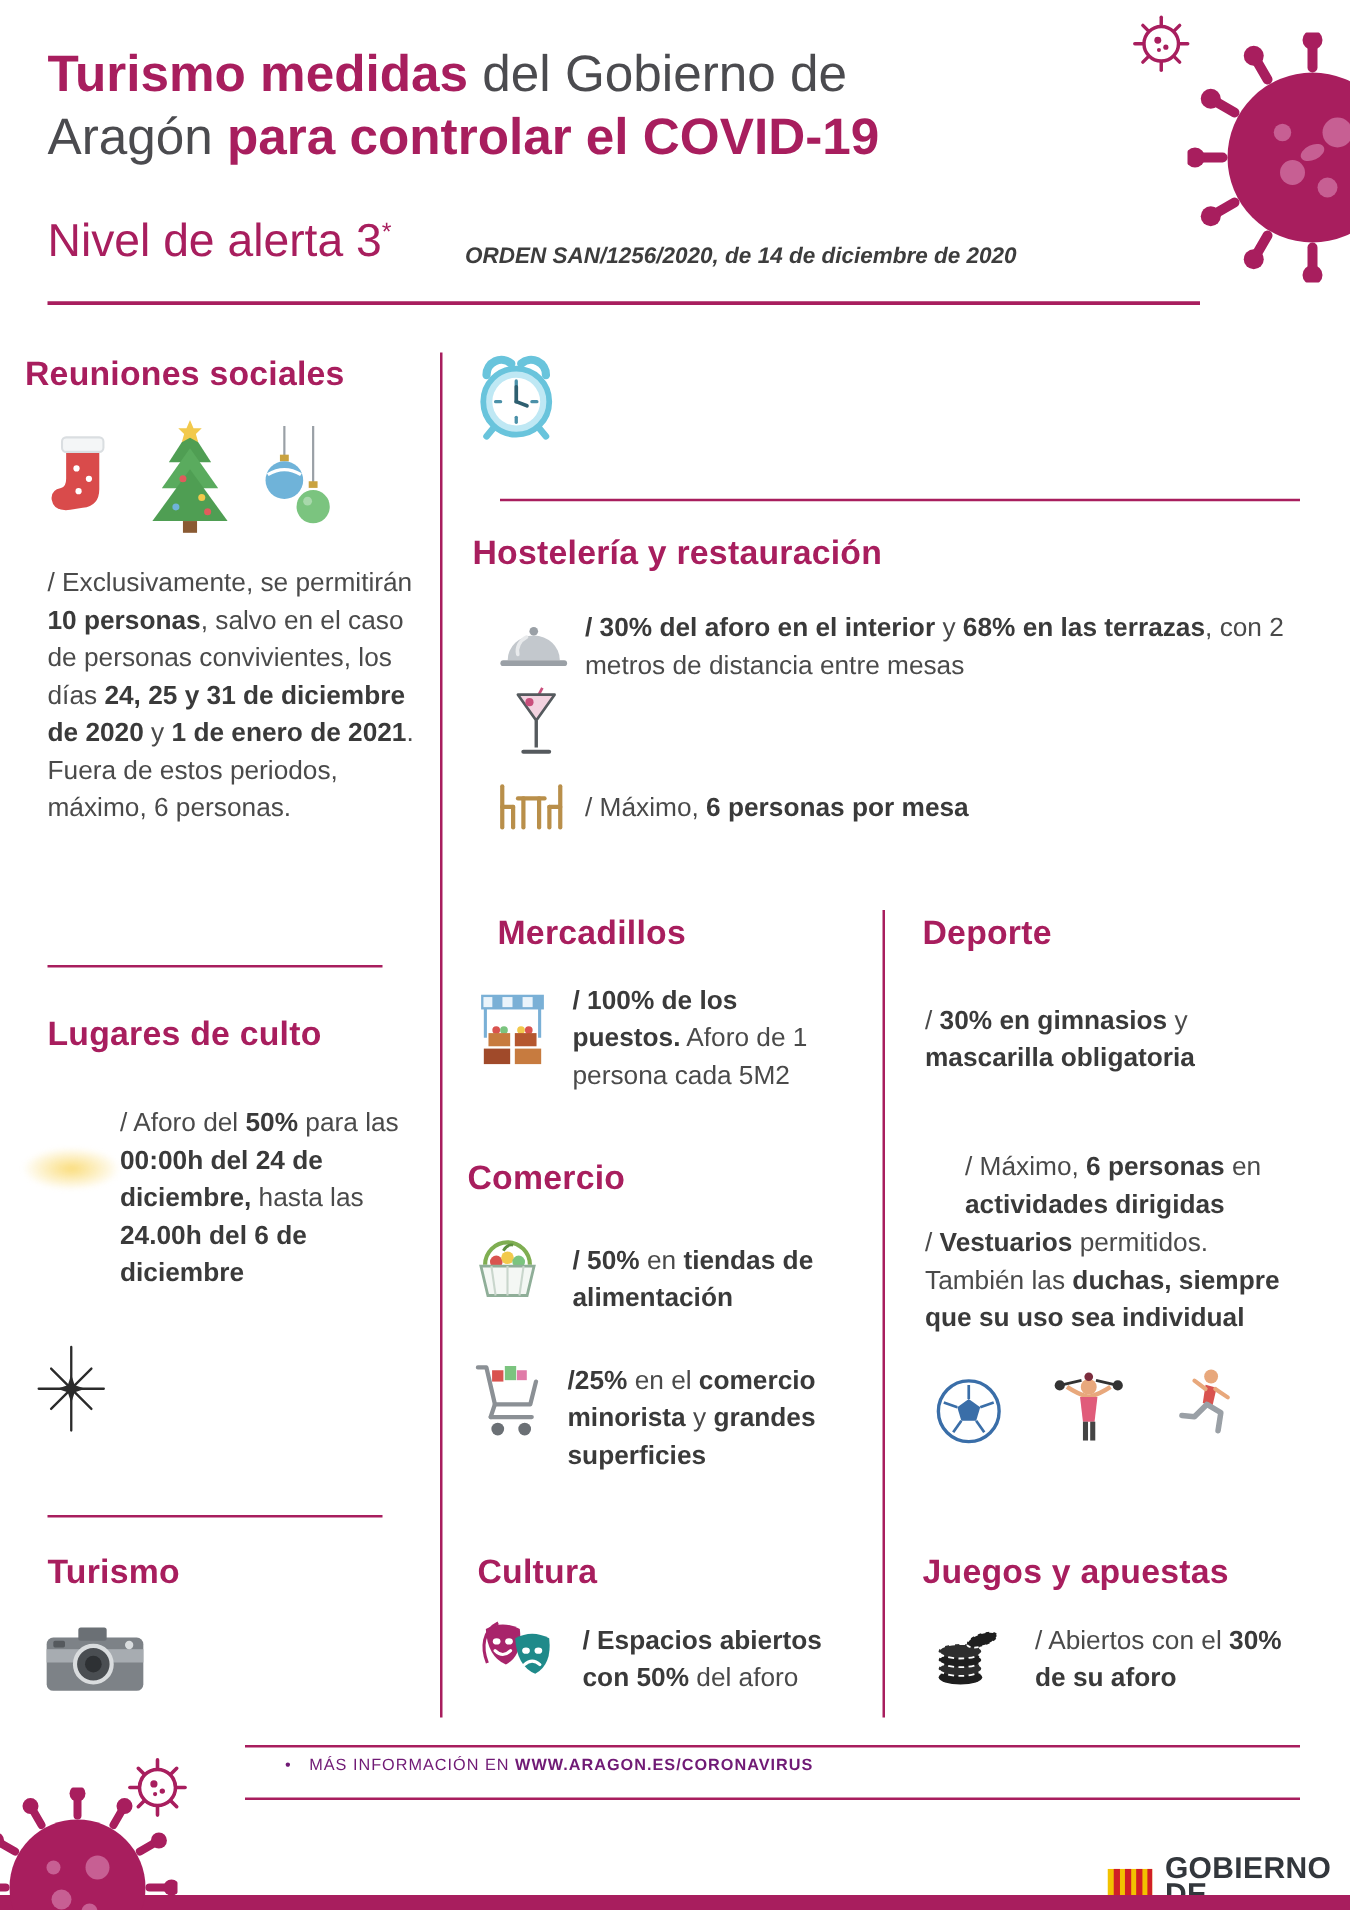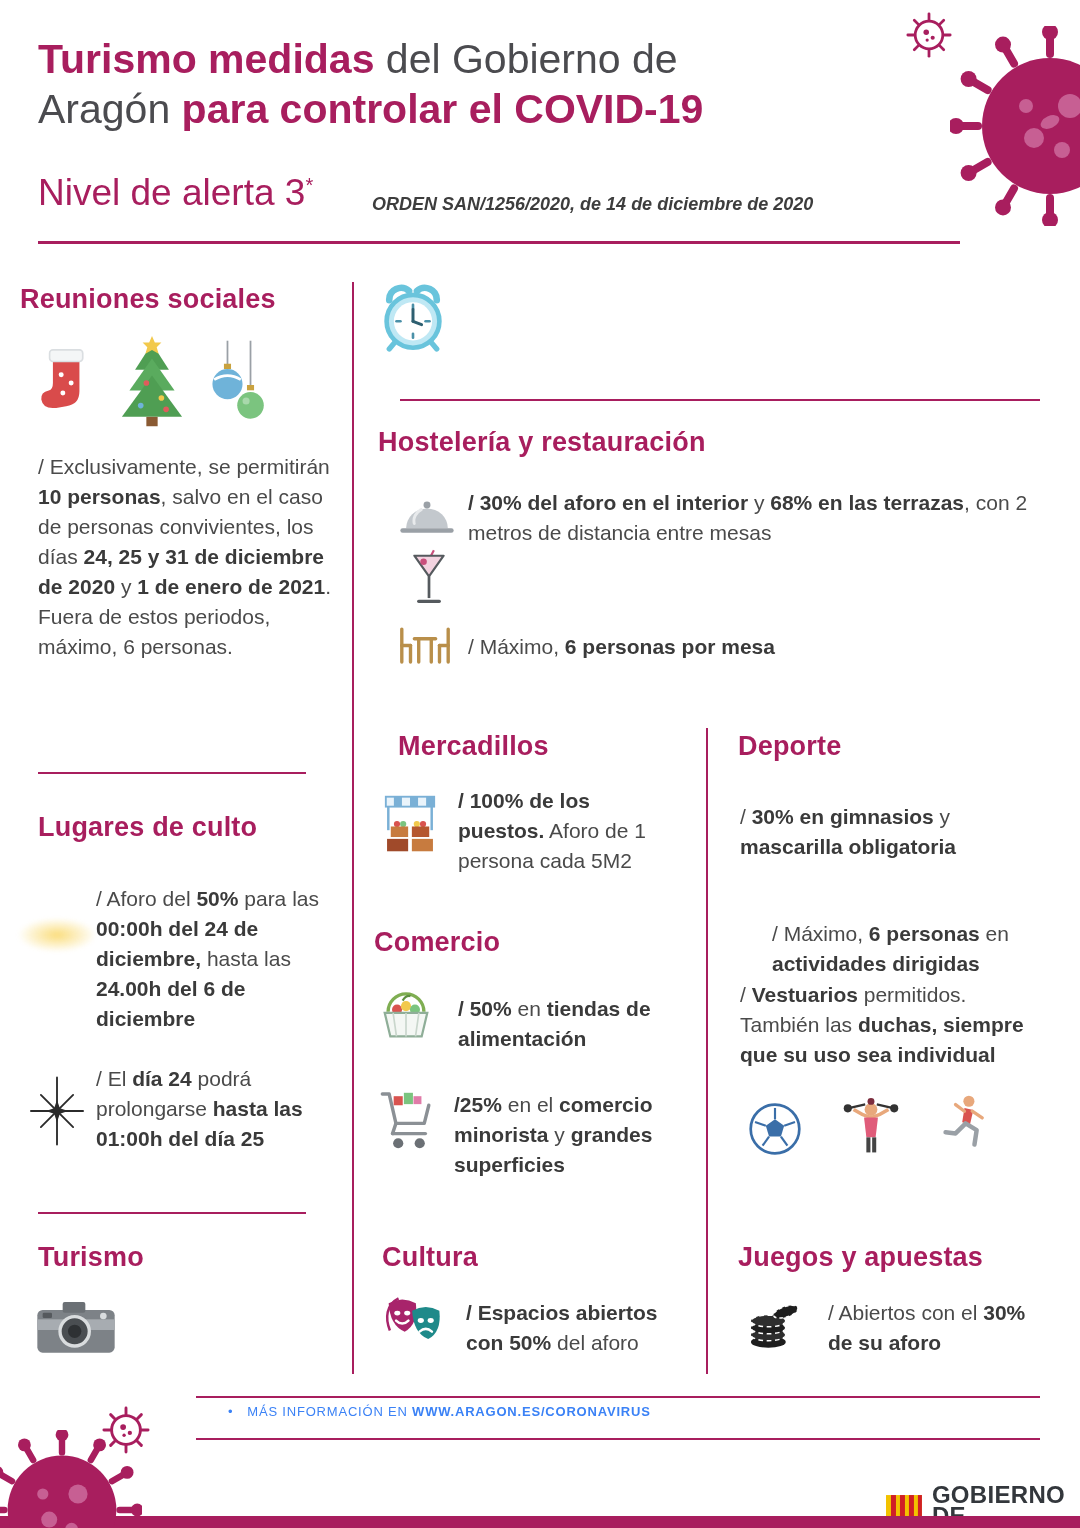--- a/index.html
+++ b/index.html
@@ -20,21 +20,21 @@
   .txt{position:absolute;color:#4a4a4a;font-size:21px;line-height:30px;}
   .txt b{color:#3a3a3a;}
   .curfew-lead{font-size:23px;font-weight:700;color:#3a3a3a;margin-bottom:2px;}
   .curfew-line{display:flex;align-items:baseline;gap:10px;white-space:nowrap;}
   .curfew-time{font-size:37px;font-weight:700;color:#a81e5e;}
   .curfew-tail{font-size:21px;font-weight:700;color:#3a3a3a;}
   .xmas-row{position:absolute;left:38px;top:336px;display:flex;align-items:flex-end;gap:18px;}
   .sports-row{position:absolute;left:748px;top:1092px;display:flex;align-items:flex-end;gap:40px;}
   .glow{position:absolute;left:18px;top:918px;width:78px;height:34px;border-radius:50%;
         background:radial-gradient(closest-side, rgba(250,219,117,0.95), rgba(250,219,117,0));filter:blur(2px);}
-  .finfo{position:absolute;left:228px;top:1404px;font-size:13px;letter-spacing:.8px;color:#3b82f6;}
+  .finfo{position:absolute;left:228px;top:1404px;font-size:13px;letter-spacing:.8px;color:#701a75;}
   .finfo b{font-weight:700;}
   .finfo .dot{margin-right:14px;}
   .logo{position:absolute;left:886px;top:1484px;display:flex;align-items:center;gap:10px;}
   .logo-text{font-size:24px;line-height:21px;font-weight:700;color:#33373c;letter-spacing:.3px;}
   .bottombar{position:absolute;left:0;top:1516px;width:1080px;height:12px;background:#a81e5e;}
 </style>
 </head>
 <body>
 
 <div class="page">
@@ -153,21 +153,20 @@
   <svg class="abs" style="left:26px;top:1076px;" width="62" height="70" viewBox="0 0 100 112">
     <g stroke="#2b2b2b" stroke-width="3" stroke-linecap="round">
       <line x1="50" y1="2" x2="50" y2="110"></line>
       <line x1="8" y1="56" x2="92" y2="56"></line>
       <line x1="24" y1="30" x2="76" y2="82"></line>
       <line x1="76" y1="30" x2="24" y2="82"></line>
     </g>
     <path d="M50,38 L56,56 L50,74 L44,56 Z" fill="#2b2b2b"></path>
     <path d="M32,56 L50,50 L68,56 L50,62 Z" fill="#2b2b2b"></path>
   </svg>
-  <p class="txt" style="left:96px;top:1064px;width:240px;"><span>/ El </span><b>día 24</b><span> podrá prolongarse </span><b>hasta las 01:00h del día 25</b></p>
 
   <div class="rule thin" style="left:38px;top:1212px;width:268px;"></div>
 
   <div class="h2" style="left:38px;top:1242px;">Turismo</div>
   <svg class="abs" style="left:36px;top:1298px;" width="80" height="60" viewBox="0 0 120 90">
     <rect x="2" y="18" width="116" height="64" rx="8" fill="#7d8287"></rect>
     <rect x="2" y="32" width="116" height="16" fill="#a7acb1"></rect>
     <rect x="40" y="6" width="34" height="16" rx="3" fill="#6b7075"></rect>
     <circle cx="58" cy="50" r="22" fill="#4a4e52" stroke="#d9dcde" stroke-width="5"></circle>
     <circle cx="58" cy="50" r="10" fill="#2e3134"></circle>

